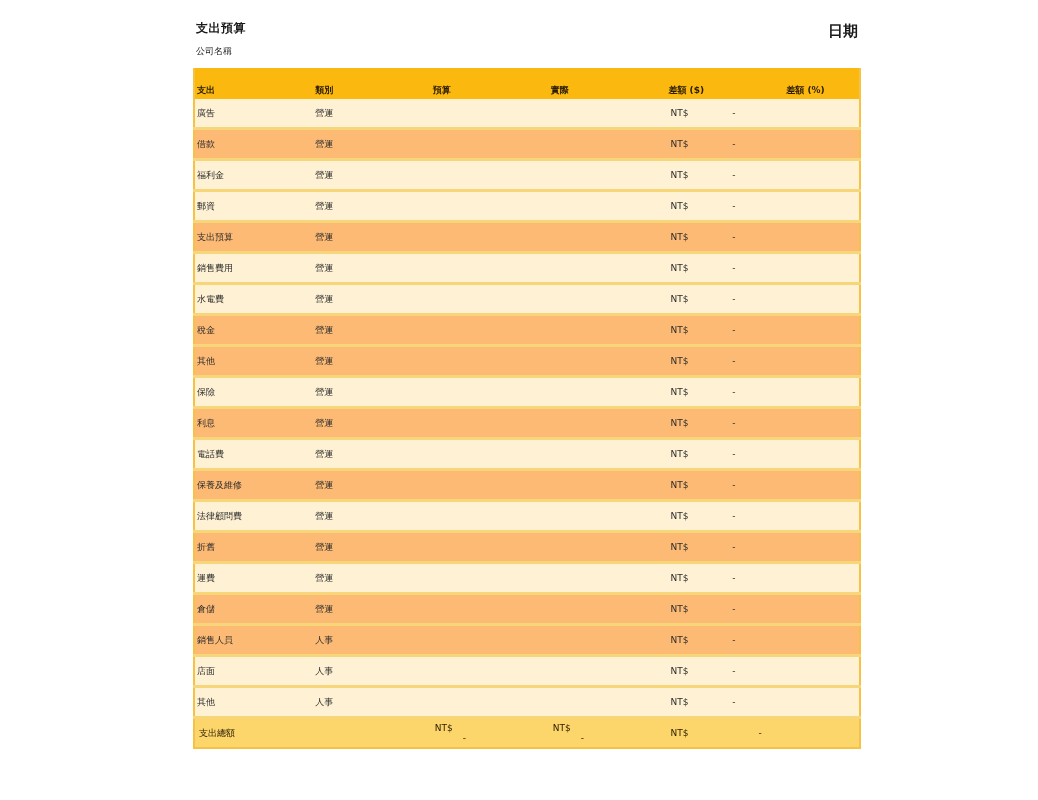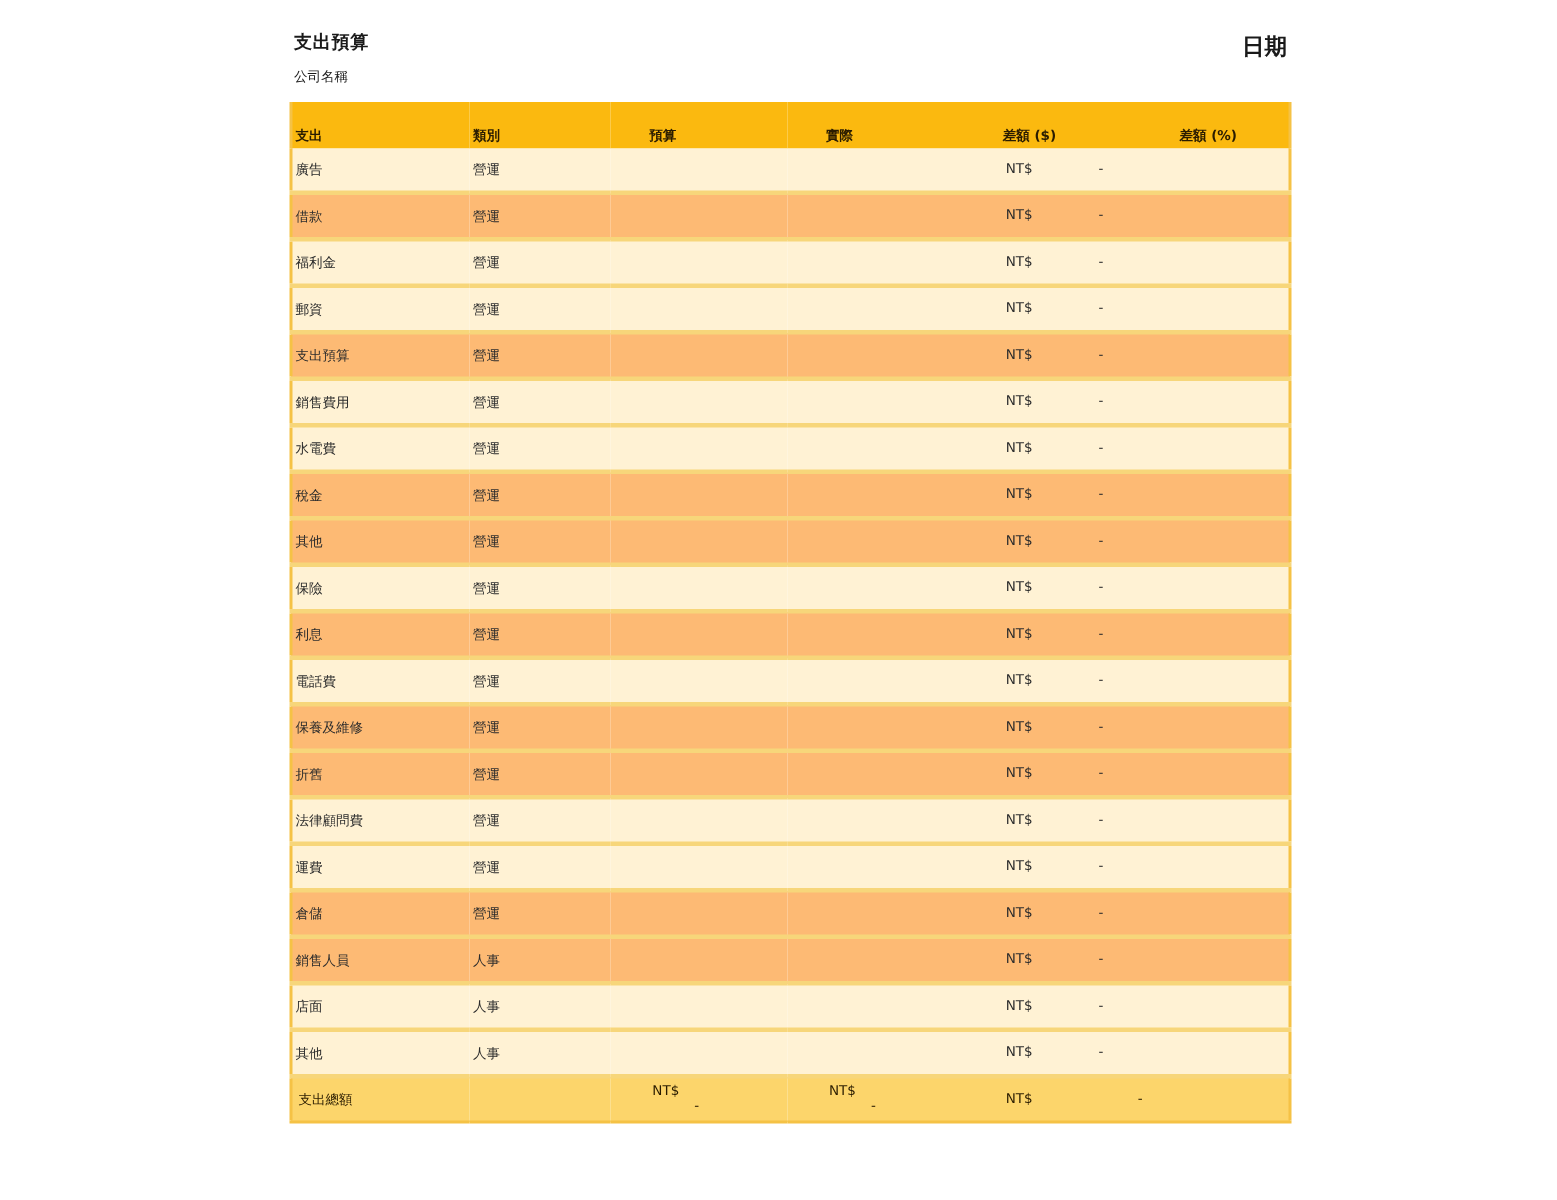--- a/index.html
+++ b/index.html
@@ -219,30 +219,30 @@
           <td style="padding-left:0"><span class="dash" style="margin-left:-28px">-</span></td>
         </tr>
         <tr class="data-row even">
           <td>保養及維修</td>
           <td>營運</td>
           <td></td>
           <td></td>
           <td style="padding-left:28px"><span class="ccy">NT$</span></td>
           <td style="padding-left:0"><span class="dash" style="margin-left:-28px">-</span></td>
         </tr>
+        <tr class="data-row odd">
+          <td>法律顧問費</td>
+          <td>營運</td>
+          <td></td>
+          <td></td>
+          <td style="padding-left:28px"><span class="ccy">NT$</span></td>
+          <td style="padding-left:0"><span class="dash" style="margin-left:-28px">-</span></td>
+        </tr>
         <tr class="data-row even">
           <td>折舊</td>
-          <td>營運</td>
-          <td></td>
-          <td></td>
-          <td style="padding-left:28px"><span class="ccy">NT$</span></td>
-          <td style="padding-left:0"><span class="dash" style="margin-left:-28px">-</span></td>
-        </tr>
-        <tr class="data-row odd">
-          <td>法律顧問費</td>
           <td>營運</td>
           <td></td>
           <td></td>
           <td style="padding-left:28px"><span class="ccy">NT$</span></td>
           <td style="padding-left:0"><span class="dash" style="margin-left:-28px">-</span></td>
         </tr>
         <tr class="data-row odd">
           <td>運費</td>
           <td>營運</td>
           <td></td>

